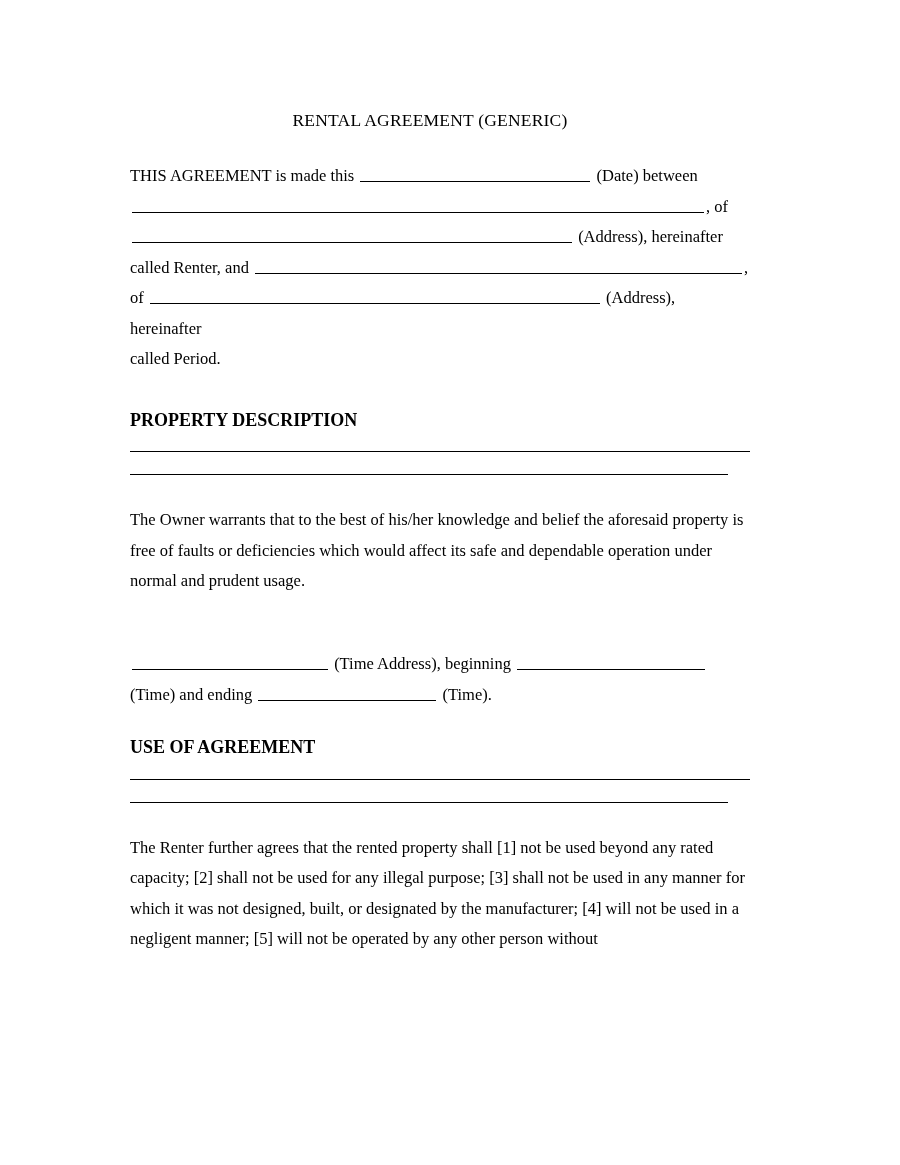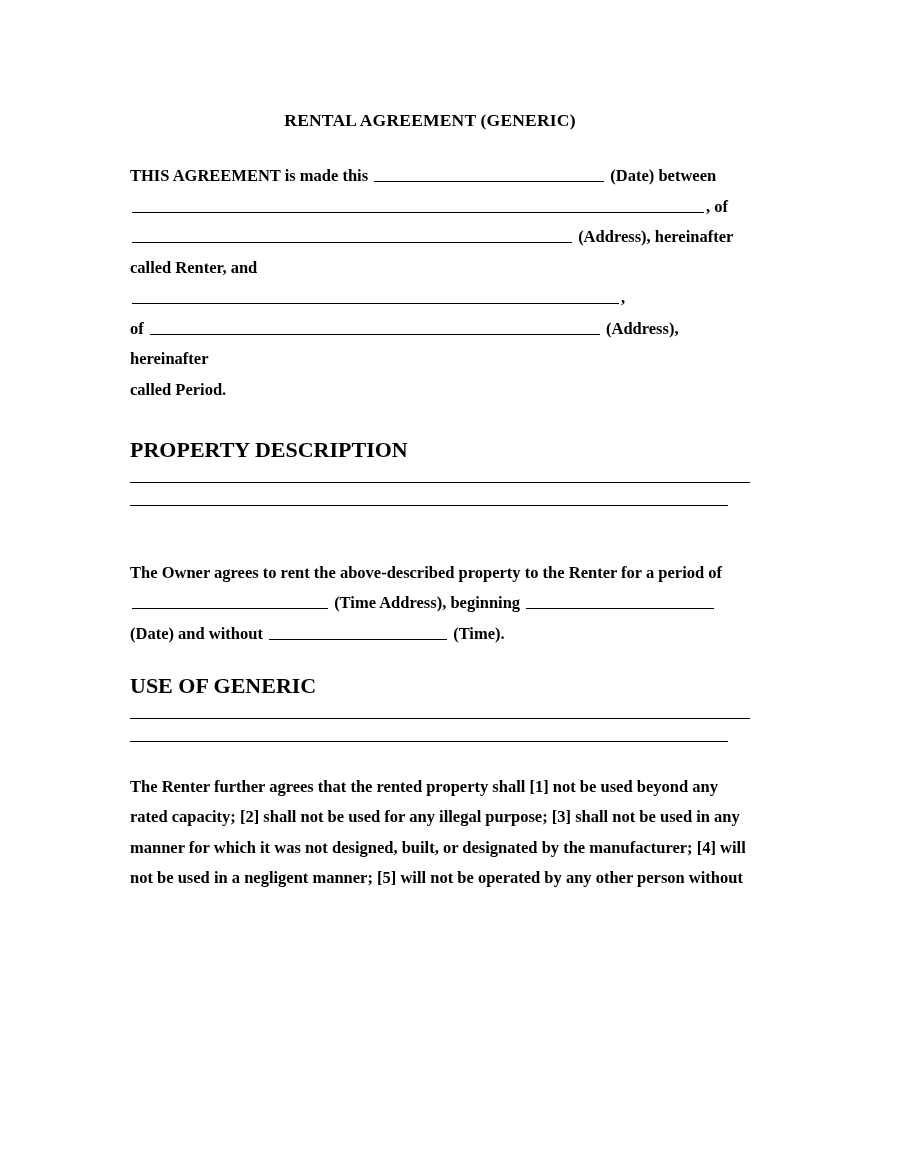--- a/index.html
+++ b/index.html
@@ -17,35 +17,34 @@
   .page {
     position: relative;
     width: 900px;
     height: 1165px;
     background: #ffffff;
     box-sizing: border-box;
     padding: 96px 150px 0 130px;
   }
   .doc-title {
     text-align: center;
-    font-weight: bold;
+    font-weight: normal;
     font-size: 17.5px;
     letter-spacing: 0.2px;
     margin: 14px 0 0 0;
     padding-right: 20px;
   }
   .para {
     font-size: 16.5px;
     line-height: 30.5px;
     text-align: left;
     margin: 0;
-    font-weight: bold;
   }
   .section-head {
-    font-size: 22px;
+    font-size: 18px;
     line-height: 30.5px;
     margin: 0;
   }
   .gap-lg { height: 30px; }
   .gap-md { height: 22px; }
 
   
   .fill {
     display: inline-block;
     border-bottom: 1px solid #000;
@@ -97,37 +96,38 @@
 
   <h2 class="section-head">PROPERTY DESCRIPTION</h2>
 
   <div class="rules-group">
     <div class="rule-line"></div>
     <div class="rule-line short"></div>
   </div>
 
   <div class="gap-lg"></div>
 
+  <p class="para">The Owner warrants that to the best of his/her knowledge and belief the aforesaid property is free of faults or deficiencies which would affect its safe and dependable operation under normal and prudent usage.</p>
 
   <div class="gap-md"></div>
 
 
   <p class="para">
-    <span>The Owner agrees to rent the above-described property to the Renter for a period of</span><br>
+    <br>
     <span class="fill" style="width:196px"></span>
     <span>(Time Address), beginning</span>
     <span class="fill" style="width:188px"></span><br>
-    <span>(Date) and without</span>
+    <span>(Time) and ending</span>
     <span class="fill" style="width:178px"></span>
     <span>(Time).</span>
   </p>
 
   <div class="gap-md"></div>
 
-  <h2 class="section-head">USE OF GENERIC</h2>
+  <h2 class="section-head">USE OF AGREEMENT</h2>
 
   <div class="rules-group">
     <div class="rule-line"></div>
     <div class="rule-line short"></div>
   </div>
 
   <div class="gap-lg"></div>
 
   <p class="para">The Renter further agrees that the rented property shall [1] not be used beyond any rated capacity; [2] shall not be used for any  illegal purpose; [3] shall not be used in any manner for which it was not designed, built, or designated by the manufacturer; [4] will not be used in a negligent manner; [5] will not be operated by any other person without</p>
 

